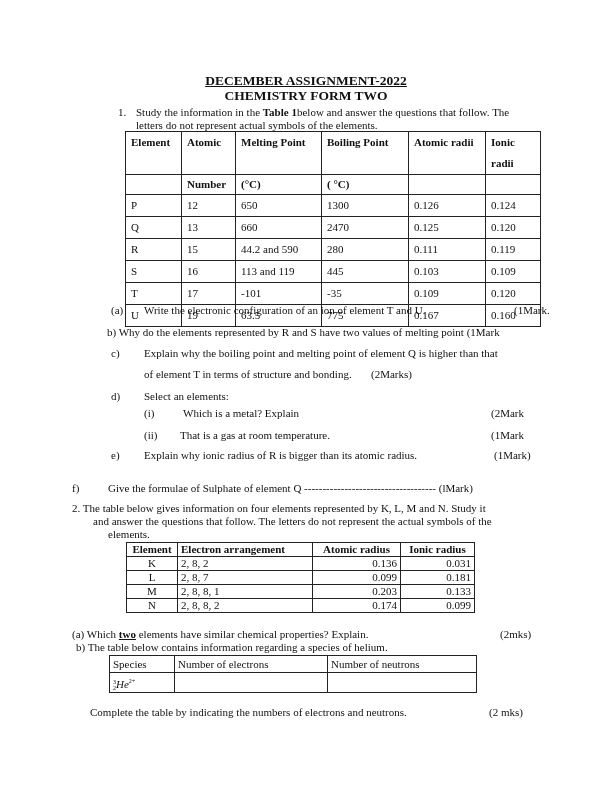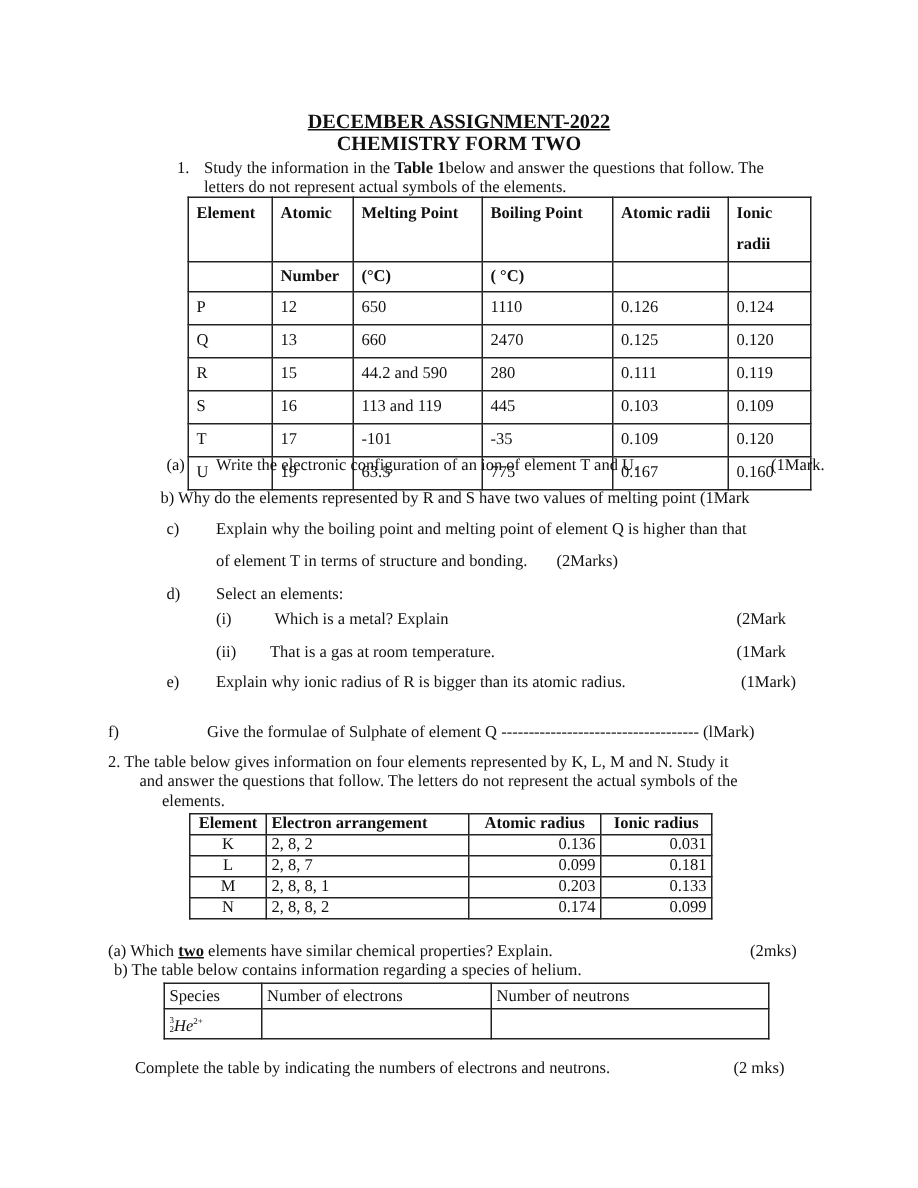--- a/index.html
+++ b/index.html
@@ -13,21 +13,21 @@
   #tbl1 { left:125px; top:131px; width:416px; }
   #tbl1 td, #tbl1 th { border:1px solid #222; font-size:11px; padding:0 5px; text-align:left; vertical-align:top; }
   #tbl1 th { font-weight:bold; height:21px; line-height:21px; }
   #tbl1 tr.hdr2 th { height:19px; line-height:19px; }
   #tbl1 td { height:21px; line-height:21px; }
   #tbl2 { left:126px; top:542px; width:349px; }
   #tbl2 td, #tbl2 th { border:1px solid #222; font-size:11px; padding:0 3px; line-height:13px; }
   #tbl2 th { font-weight:bold; }
   #tbl2 .c { text-align:center; }
   #tbl2 .r { text-align:right; }
-  #tbl3 { left:109px; top:655px; width:404px; }
+  #tbl3 { left:109px; top:655px; width:368px; }
   #tbl3 td { border:1px solid #222; font-size:11px; padding:0 3px; line-height:16px; height:16px; }
   .iso { font-style:italic; position:relative; }
   .iso sup, .iso sub { font-size:6px; font-style:normal; }
 </style>
 </head>
 <body>
 
 <div class="abs title t1">DECEMBER ASSIGNMENT-2022</div>
 <div class="abs title t2">CHEMISTRY FORM TWO</div>
 
@@ -52,21 +52,21 @@
     <th>( °C)</th>
     <th></th>
     <th></th>
   </tr>
   </tbody>
     <tbody id="tbl1-body">
       <tr>
         <td>P</td>
         <td>12</td>
         <td>650</td>
-        <td>1110</td>
+        <td>1300</td>
         <td>0.126</td>
         <td>0.124</td>
       </tr>
       <tr>
         <td>Q</td>
         <td>13</td>
         <td>660</td>
         <td>2470</td>
         <td>0.125</td>
         <td>0.120</td>
@@ -126,21 +126,21 @@
 
 <div class="abs" style="left:144px;top:429px;">(ii)</div>
 <div class="abs" style="left:180px;top:429px;">That is a gas at room temperature.</div>
 <div class="abs" style="left:491px;top:429px;">(1Mark</div>
 
 <div class="abs" style="left:111px;top:449px;">e)</div>
 <div class="abs" style="left:144px;top:449px;text-align:center;">Explain why ionic radius of R is bigger than its atomic radius.</div>
 <div class="abs" style="left:494px;top:449px;">(1Mark)</div>
 
 <div class="abs" style="left:72px;top:482px;">f)</div>
-<div class="abs" style="left:108px;top:482px;margin-left:30px;">Give the formulae of Sulphate of element Q ------------------------------------ (lMark)</div>
+<div class="abs" style="left:108px;top:482px;">Give the formulae of Sulphate of element Q ------------------------------------ (lMark)</div>
 
 <div class="abs" style="left:72px;top:502px;">2. The table below gives information on four elements represented by K, L, M and N.  Study it</div>
 <div class="abs" style="left:93px;top:515px;">and answer the questions that follow.  The letters do not represent the actual symbols of the</div>
 <div class="abs" style="left:108px;top:528px;">elements.</div>
 
 <table id="tbl2">
   <tbody>
       <tr>
     <th style="width:44px">Element</th>
     <th style="width:128px;text-align:left">Electron arrangement</th>

